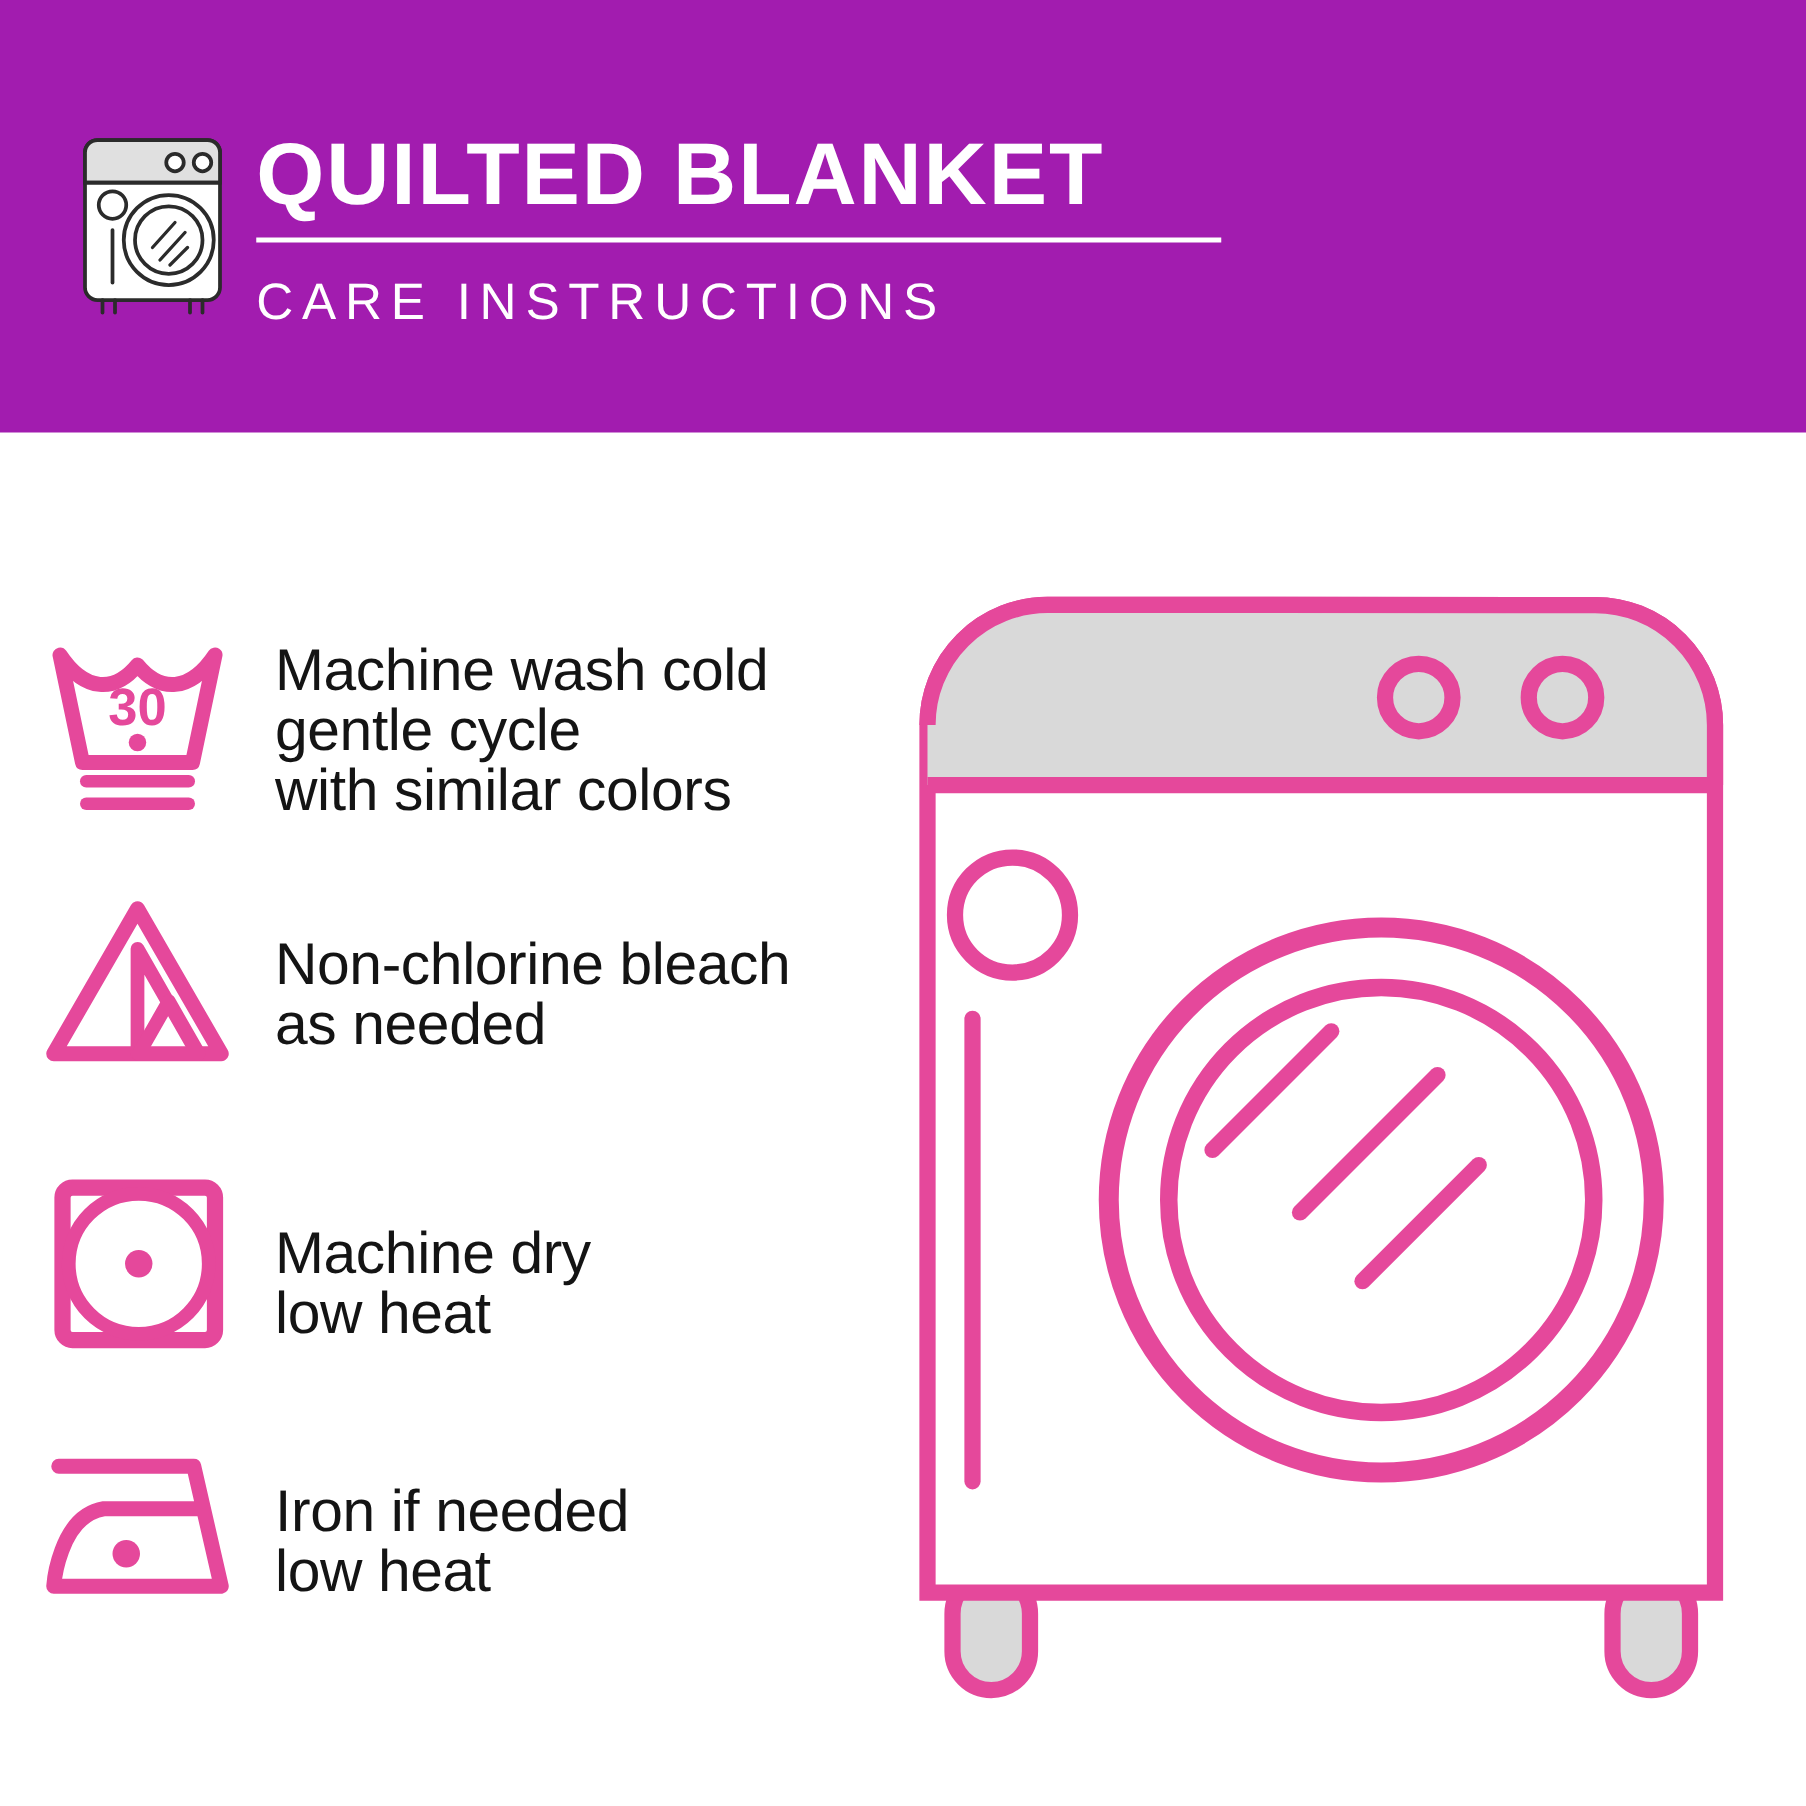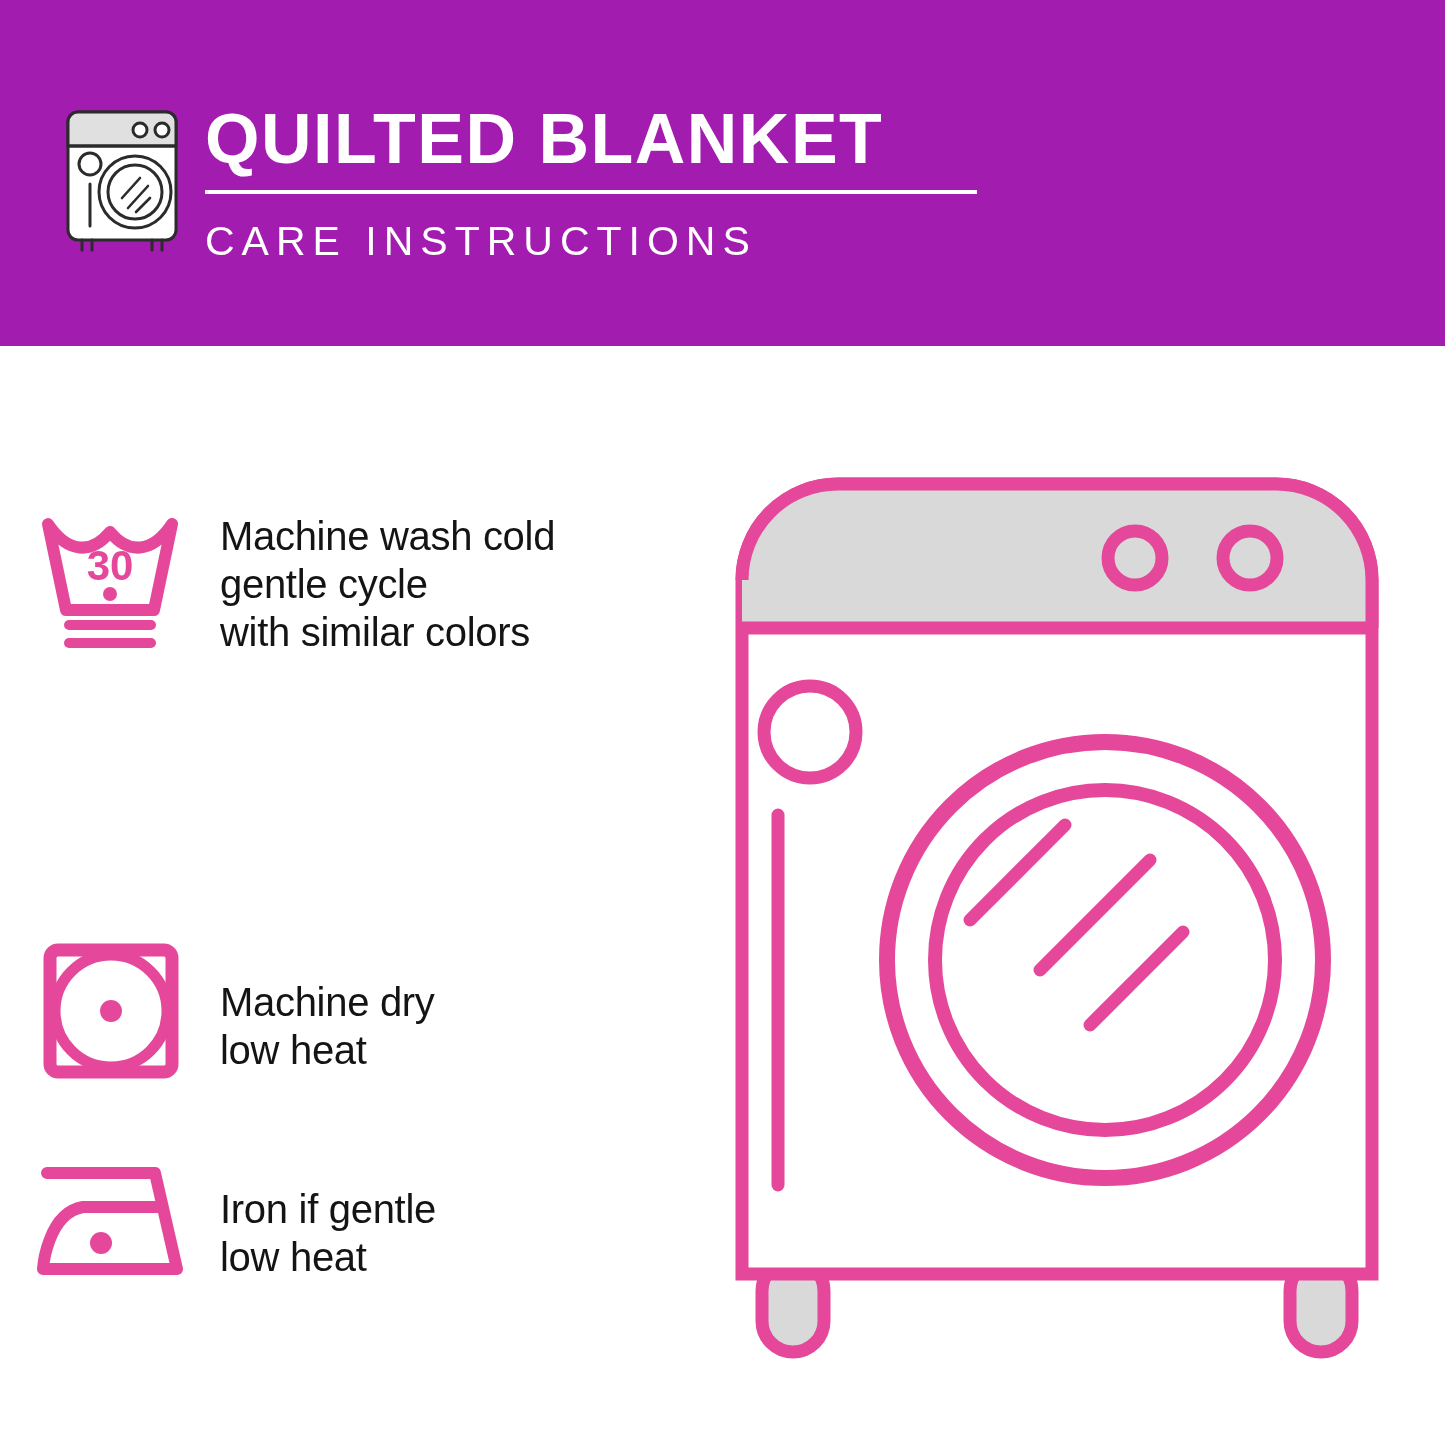--- a/index.html
+++ b/index.html
@@ -45,21 +45,21 @@
     white-space:nowrap;
   }
 
   
   .care-list { position:absolute; left:0; top:346px; width:700px; height:1099px; }
   .care-row { position:absolute; left:0; width:700px; display:flex; align-items:flex-start; }
   .care-row .sym { width:220px; display:flex; justify-content:center; flex:0 0 220px; }
   .care-row .txt {
     color:#141414;
     font-family:"Liberation Sans", sans-serif;
-    font-size:40px;
+    font-size:47px;
     line-height:48px;
     font-weight:normal;
     letter-spacing:-0.3px;
     padding-top:4px;
   }
   .care-row .txt div { white-space:nowrap; }
 
   #row-wash   { top:156px; }
   #row-bleach { top:365px; }
   #row-dry    { top:590px; }
@@ -127,20 +127,33 @@
           <circle cx="80" cy="92" r="7" fill="#e5489b"></circle>
         </svg>
       </div>
       <div class="txt">
         <div>Machine wash cold</div>
         <div>gentle cycle</div>
         <div>with similar colors</div>
       </div>
     </div>
 
+    <div class="care-row" id="row-bleach">
+      <div class="sym">
+        <svg viewBox="0 0 170 150" width="170" height="150">
+          <path d="M85 16 L152 132 L18 132 Z" fill="none" stroke="#e5489b" stroke-width="12" stroke-linejoin="round"></path>
+          <path d="M85 48 L133 132 L85 132 Z" fill="none" stroke="#e5489b" stroke-width="11" stroke-linejoin="round"></path>
+          <path d="M110 90 L134 132 L86 132 Z" fill="none" stroke="#e5489b" stroke-width="11" stroke-linejoin="round"></path>
+        </svg>
+      </div>
+      <div class="txt">
+        <div>Non-chlorine bleach</div>
+        <div>as needed</div>
+      </div>
+    </div>
 
     <div class="care-row" id="row-dry">
       <div class="sym">
         <svg viewBox="0 0 160 150" width="160" height="150">
           <rect x="20" y="14" width="122" height="122" rx="8" ry="8" fill="none" stroke="#e5489b" stroke-width="13"></rect>
           <ellipse cx="81" cy="75" rx="56" ry="56" fill="none" stroke="#e5489b" stroke-width="11"></ellipse>
           <circle cx="81" cy="75" r="11" fill="#e5489b"></circle>
         </svg>
       </div>
       <div class="txt">
@@ -151,21 +164,21 @@
 
     <div class="care-row" id="row-iron">
       <div class="sym">
         <svg viewBox="0 0 170 140" width="170" height="140">
           <path d="M22 22 L130 22 L152 118 L18 118
                    C18 118 22 62 58 56 L132 56" fill="none" stroke="#e5489b" stroke-width="12" stroke-linejoin="round" stroke-linecap="round"></path>
           <circle cx="76" cy="92" r="11" fill="#e5489b"></circle>
         </svg>
       </div>
       <div class="txt">
-        <div>Iron if gentle</div>
+        <div>Iron if needed</div>
         <div>low heat</div>
       </div>
     </div>
 
   </div>
 
   <div class="machine">
     <svg viewBox="0 0 700 910" width="700" height="910">
 
       <g>

